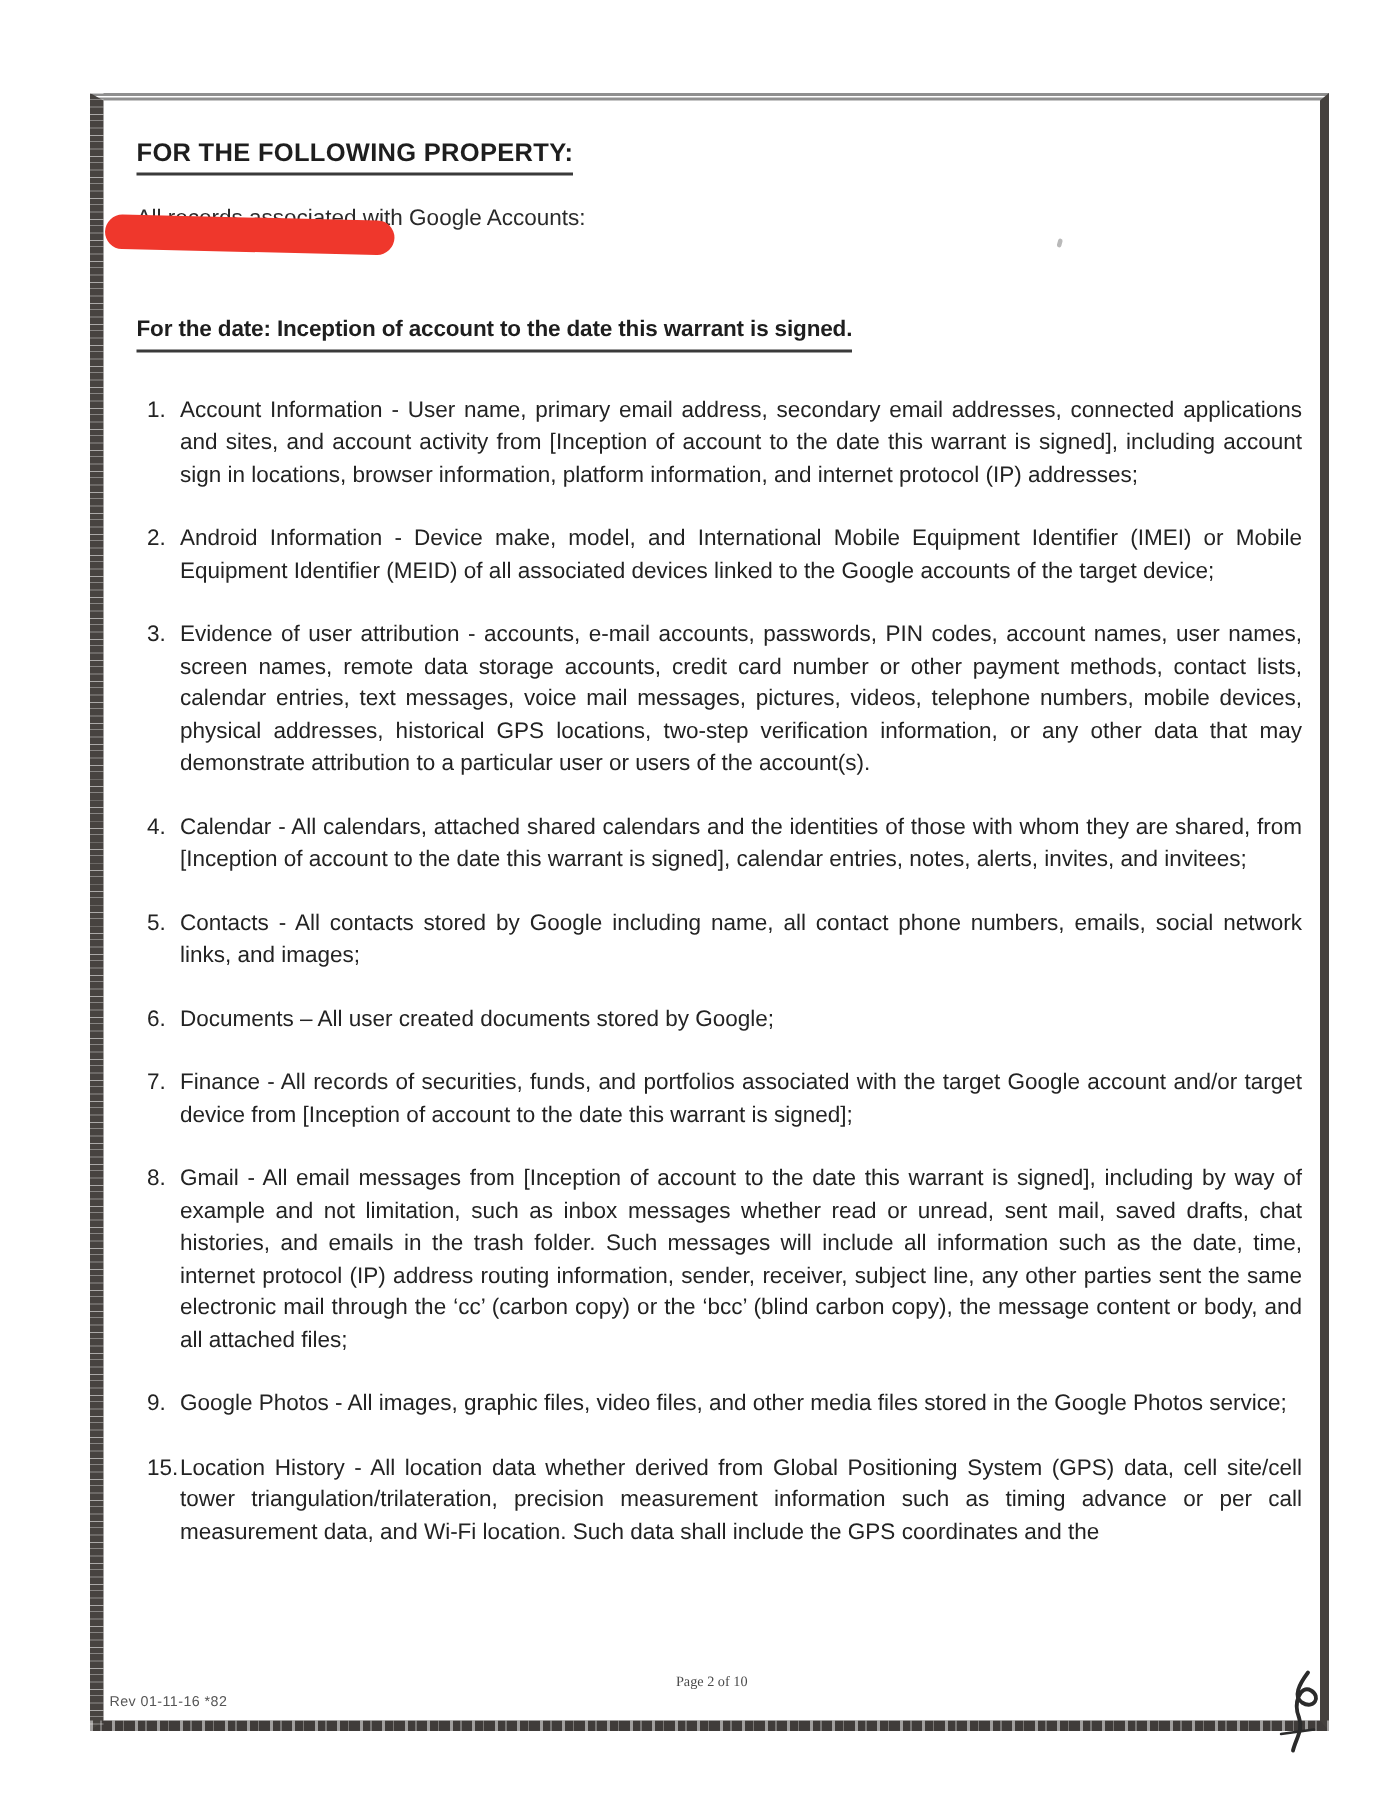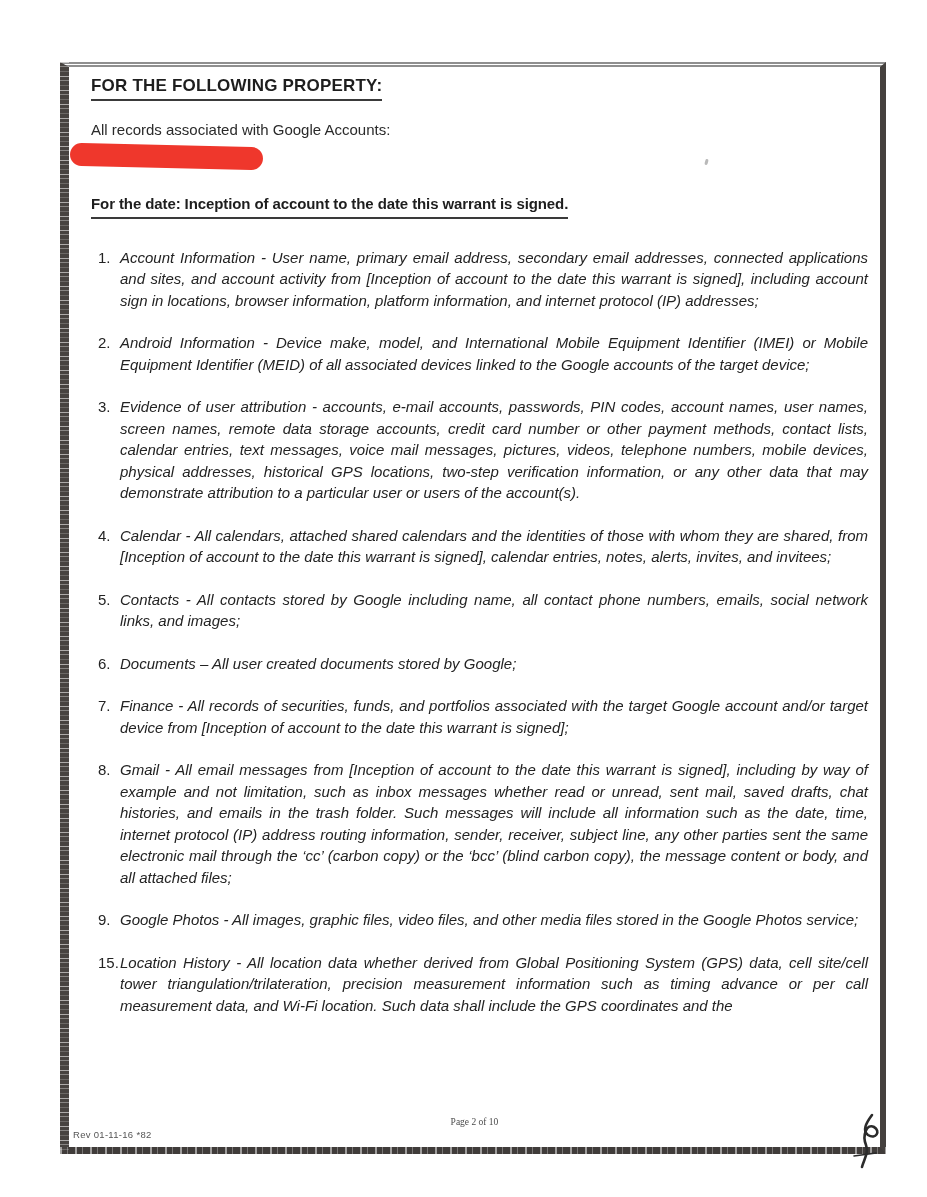--- a/index.html
+++ b/index.html
@@ -23,21 +23,21 @@
     position: absolute;
     left: 60px;
     top: 62px;
     width: 826px;
     height: 1092px;
     box-sizing: border-box;
     border-top: 5px double #8f8f8f;
     border-left: 9px solid #474340;
     border-right: 6px solid #45413e;
     border-bottom: 7px solid #403c3a;
-    padding: 6px 12px 0 13px;
+    padding: 22px 12px 0 13px;
     background: #ffffff;
     color: #232323;
     font-size: 15px;
     line-height: 21.5px;
   }
   
   .edge-tex-left {
     position: absolute;
     left: -9px; top: -5px;
     width: 9px; height: 1092px;
@@ -116,21 +116,20 @@
   }
   .item .num {
     flex: 0 0 22px;
     text-align: left;
     white-space: nowrap;
   }
   .item .txt {
     flex: 1;
     text-align: justify;
     text-justify: inter-word;
-    font-style: italic;
   }
   .pagenum {
     position: absolute;
     left: 0;
     right: 0;
     bottom: 19px;
     text-align: center;
     font-size: 9.5px;
     color: #4a4a4a;
     line-height: 11px;

